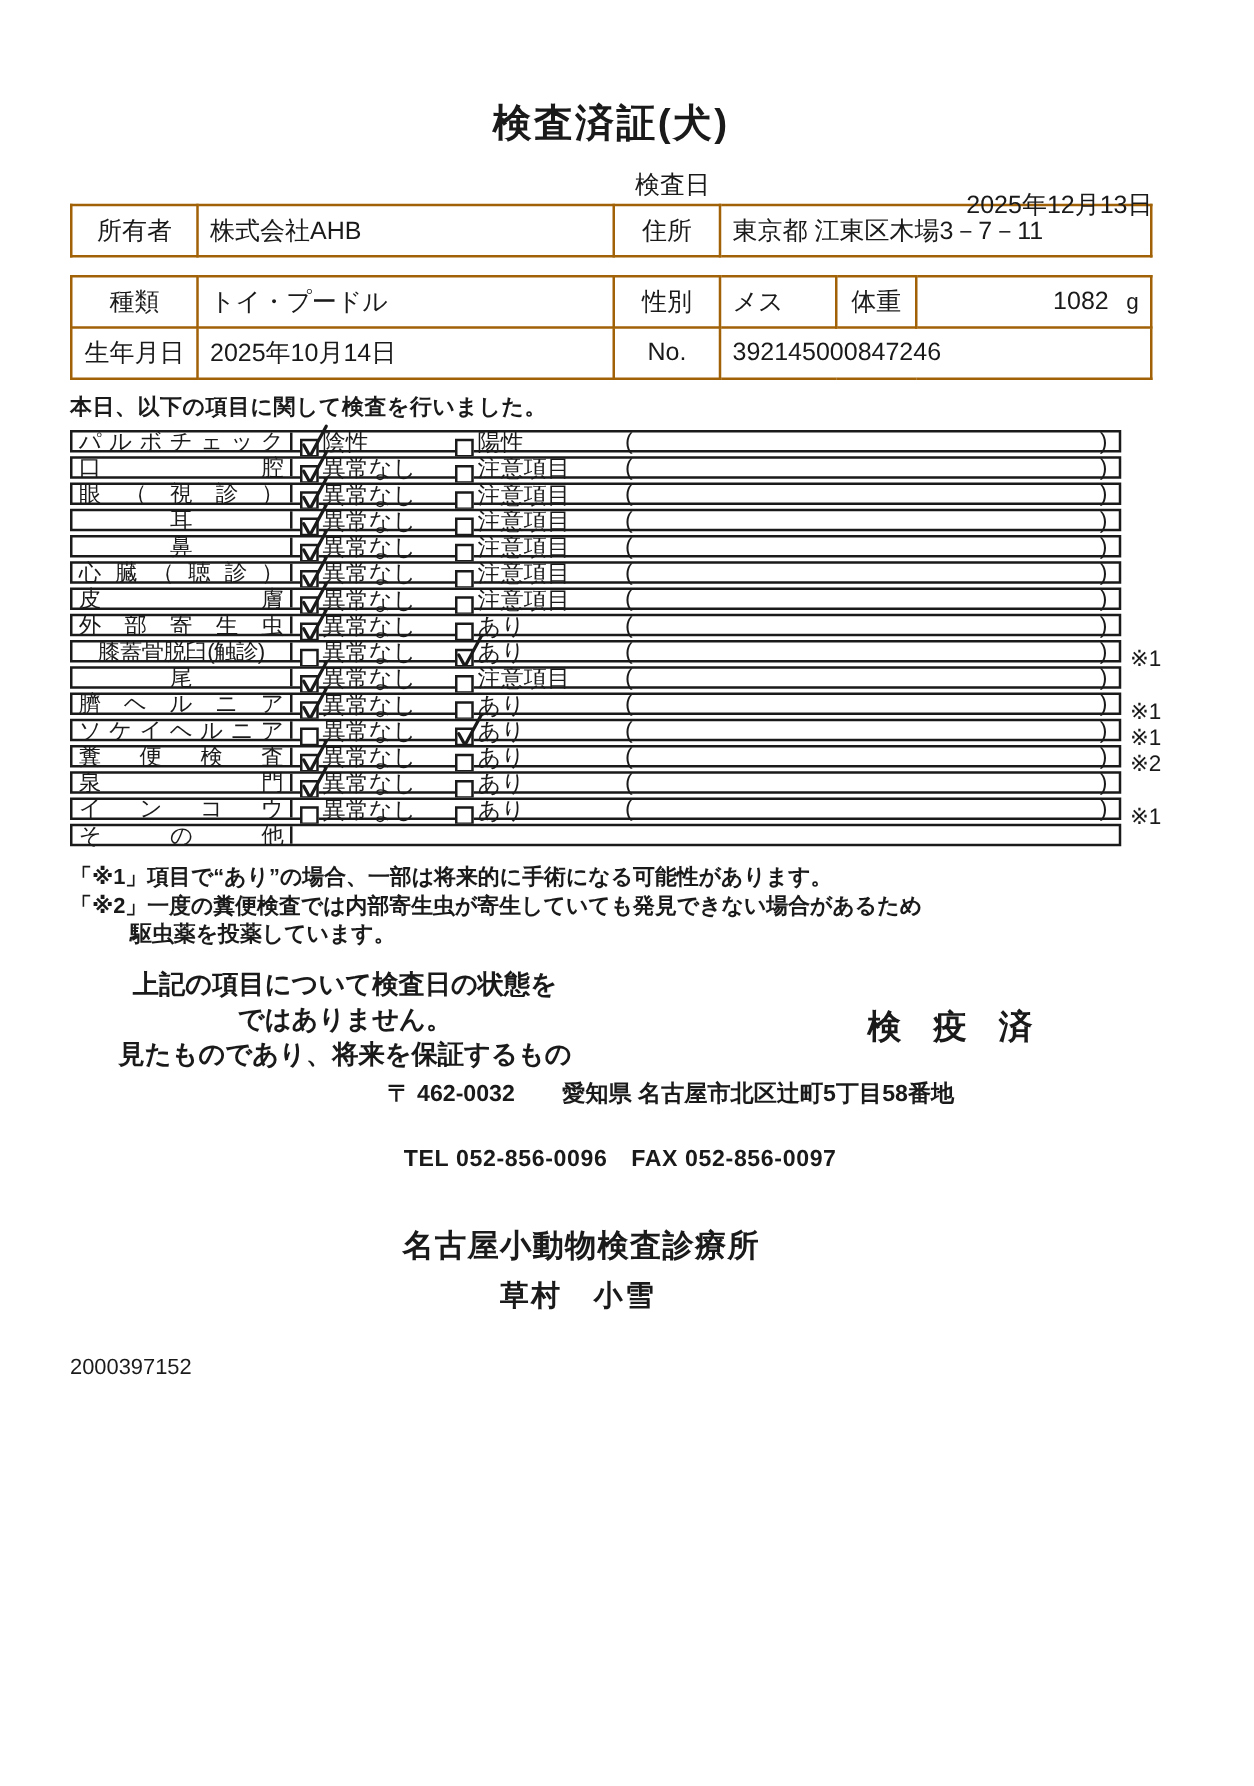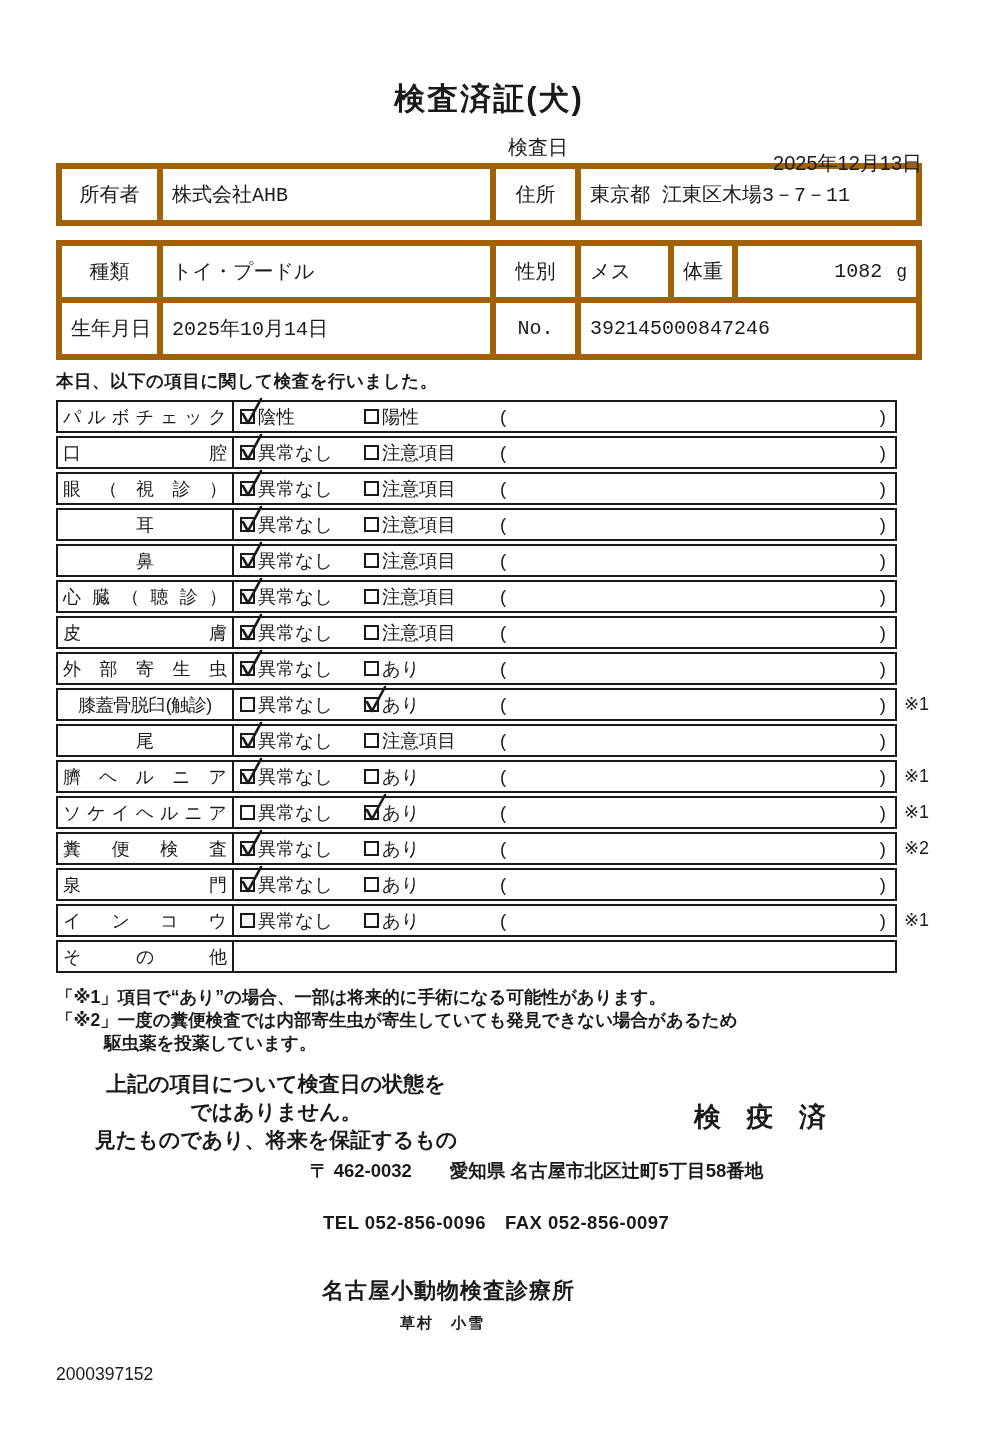--- a/index.html
+++ b/index.html
@@ -12,58 +12,58 @@
   }
   .content { width:866px; }
 
   .doc-title { text-align:center; font-size:31px; font-weight:bold; letter-spacing:2px; }
 
   .date-row { position:relative; height:26px; margin-top:14px; font-size:20px; }
   .date-row .exam-date-label { position:absolute; left:452px; top:0; }
   .date-row .exam-date-value { position:absolute; right:0; top:16px; }
 
   table.box { border-collapse:collapse; width:866px; table-layout:fixed; }
-  table.box td { border:6px solid #a16207; height:41px; font-size:20px; padding:12px 9px; overflow:hidden; white-space:nowrap;font-family:Liberation Mono, monospace; }
+  table.box td { border:2px solid #a16207; height:41px; font-size:20px; padding:0 9px; overflow:hidden; white-space:nowrap; }
   td.hd { text-align:center; padding:0 4px; }
   td.tright { text-align:right; }
   .owner-table { margin-top:3px; }
   .info-table  { margin-top:14px; }
   .unit { display:inline-block; margin-left:14px; font-size:18px; }
 
   .intro-line { margin-top:9px; font-size:17.5px; font-weight:600; letter-spacing:0.5px; }
 
   .check-table { margin-top:7px; width:841px; }
-  .crow { position:relative; display:flex; align-items:stretch; height:33px; border:2px solid #1a1a1a; margin-bottom:3px; background:#fff; }
+  .crow { position:relative; display:flex; align-items:stretch; height:18px; border:2px solid #1a1a1a; margin-bottom:3px; background:#fff; }
   .crow .lblcell { width:176px; border-right:2px solid #1a1a1a; display:flex; align-items:center; padding:0 5px; }
   .crow .lblcell .lbl { display:block; width:100%; font-size:18px; }
   .lbl.justify { text-align:justify; text-align-last:justify; }
   .lbl.center  { text-align:center; }
   .lbl.left    { text-align:center; letter-spacing:-0.5px; }
   .crow .ccell { flex:1; display:flex; align-items:center; padding-left:6px; font-size:18.5px; }
-  .opt { display:flex; align-items:center; }
+  .opt { display:flex; align-items:flex-end; }
   .opt1 { width:124px; }
   .opt2 { width:136px; }
   .cb { position:relative; flex:none; width:15px; height:15px; border:2px solid #1a1a1a; margin-right:3px; background:#fff; }
   .cb .tick { display:none; }
   .cb.checked .tick { display:block; position:absolute; left:-2px; top:-14px; width:24px; height:29px; }
   .paren-close { margin-left:auto; padding-right:9px; }
   .marker { position:absolute; left:calc(100% + 9px); top:3px; font-size:18px; white-space:nowrap; }
 
   .notes { margin-top:13px; font-size:17.5px; line-height:1.32; font-weight:600; }
   .notes .indent { padding-left:48px; }
 
   .closing { position:relative; margin-top:15px; height:84px;text-align:center; }
   .closing .disclaimer { font-size:21px; line-height:1.32; font-weight:600; width:440px; }
   .closing .stamp { position:absolute; left:638px; top:29px; font-size:27px; font-weight:600; letter-spacing:9px; white-space:nowrap; }
 
   .addr-line { margin-top:4px; font-size:18.5px; font-weight:600; padding-left:254px; white-space:nowrap; }
   .addr-line .zip { margin-right:38px; }
   .tel-line { margin-top:27px; font-size:18.5px; font-weight:600; padding-left:267px; letter-spacing:0.5px; }
-  .clinic-line { margin-top:41px; font-size:22px; font-weight:600; padding-left:266px; letter-spacing:1px; }
-  .examiner-line { margin-top:8px; font-size:15px; font-weight:600; padding-left:344px; letter-spacing:2px; }
+  .clinic-line { margin-top:41px; font-size:25px; font-weight:600; padding-left:266px; letter-spacing:1px; }
+  .examiner-line { margin-top:8px; font-size:23px; font-weight:600; padding-left:344px; letter-spacing:2px; }
   .serial-line { margin-top:31px; text-align:left; padding-right:46px; font-size:17.5px; }
 </style>
 </head>
 <body>
 
 <div class="content">
 
   <div class="doc-title">検査済証(犬)</div>
 
   <div class="date-row">

